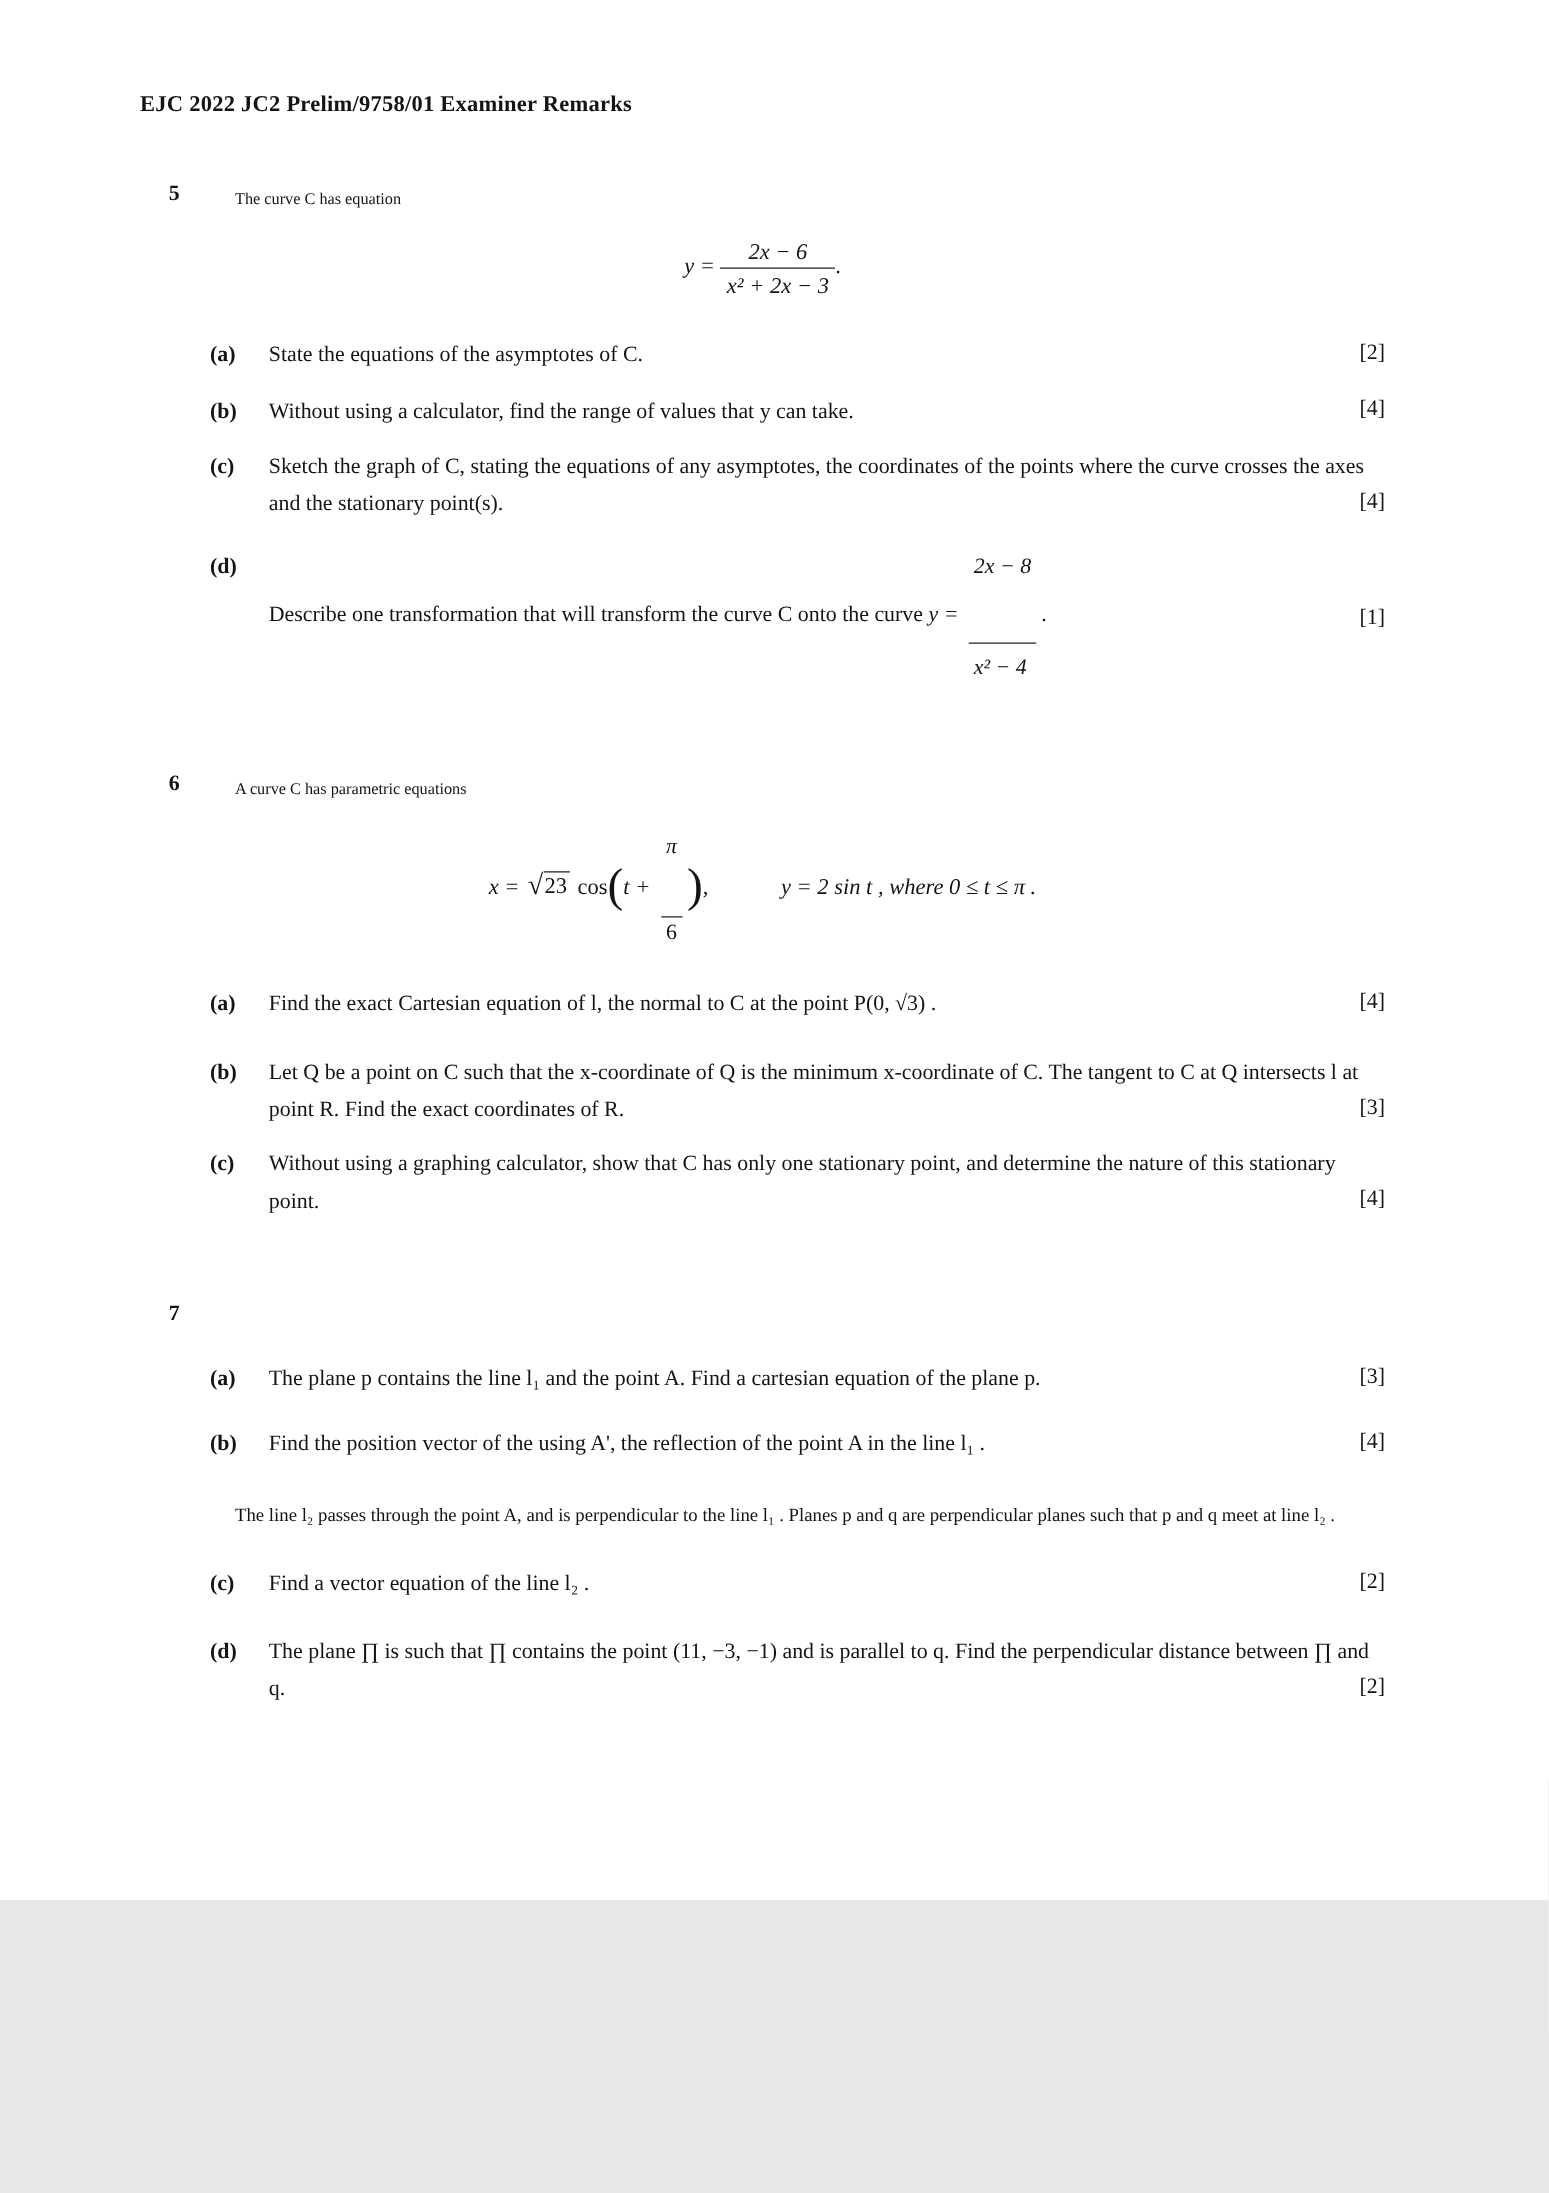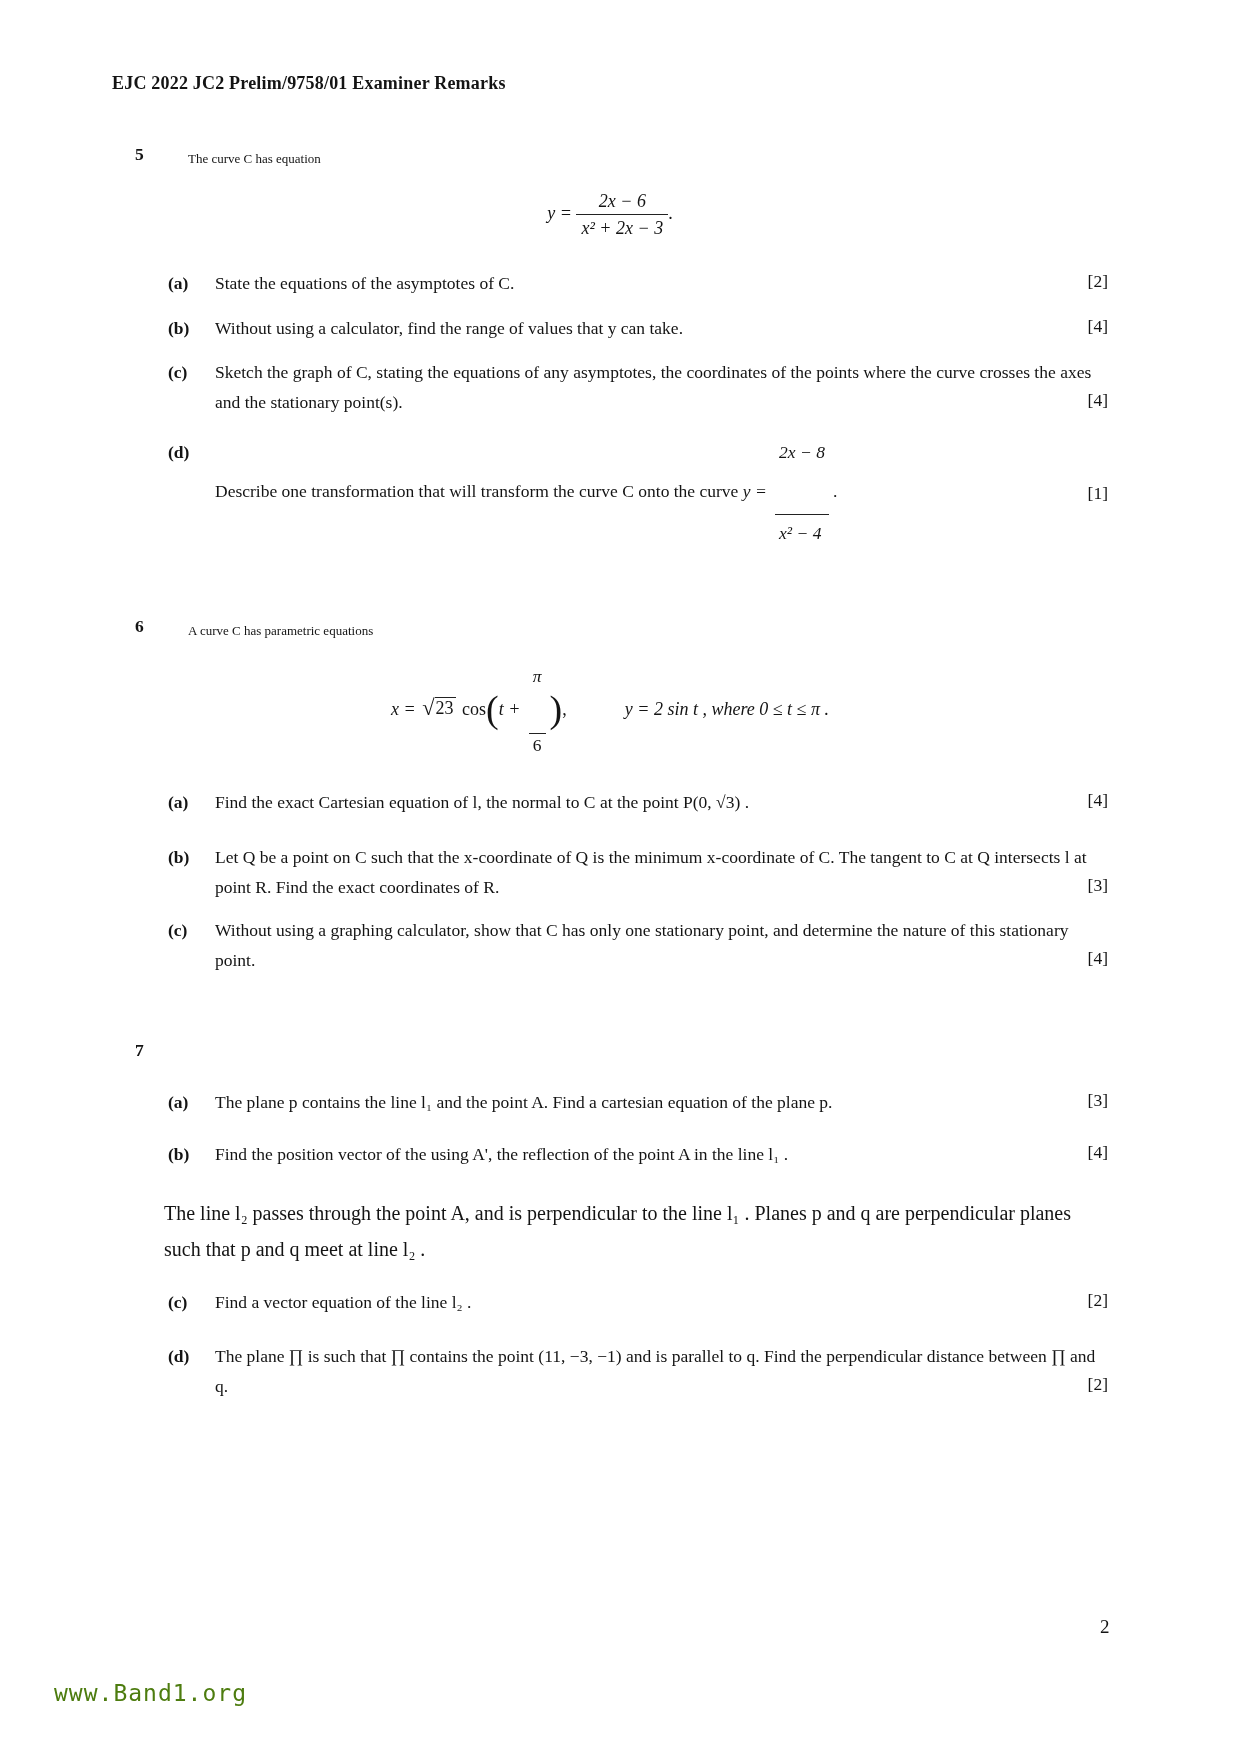--- a/index.html
+++ b/index.html
@@ -1,18 +1,18 @@
 <!DOCTYPE html>
 <html><head>
 <meta charset="utf-8">
 <style>
   html,body { margin:0; padding:0; background:#e8e8e8; }
   .page {
     position:relative;
-    width:1239px; height:1754px;
+    width:1239px; height:1520px;
     background:#ffffff;
     font-family:"Liberation Serif","DejaVu Serif",serif;
     color:#141414;
     overflow:hidden;
   }
   .content {
     position:absolute; left:112px; top:0; width:996px; padding-top:73px;
   }
   .doc-header {
     font-weight:bold; font-size:18px; letter-spacing:0.2px;
@@ -41,21 +41,21 @@
   .inline-frac { display:inline-block; vertical-align:middle; text-align:left; font-size:17.5px; margin:0 4px; }
   .inline-frac .num { display:block; padding:0 4px 3px; }
   .inline-frac .den { display:block; border-top:1.4px solid #222; padding:3px 4px 0;margin-top:44px; }
 
   .sqrt { display:inline-flex; align-items:stretch; margin:0 2px; }
   .sqrt-sign { font-size:1.25em; line-height:1; align-self:flex-end; }
   .radicand { border-top:1.6px solid #222; padding:1px 2px 0 1px; }
 
   .bigp { font-size:38px; font-weight:300; vertical-align:middle; line-height:0; position:relative; top:-2px; }
 
-  .mid-para { margin-left:52px; font-size:20px; line-height:36px; margin-top:26px; }
+  .mid-para { margin-left:76px; font-size:15px; line-height:36px; margin-top:26px; }
 
   .eq-gap { display:inline-block; width:58px; }
 
   .page-number { position:absolute; left:1100px; top:1616px; font-size:19px; }
   .watermark {
     position:absolute; left:54px; top:1680px;
     font-family:"DejaVu Sans Mono","Liberation Mono",monospace;
     font-size:23px; color:#4d7c0f; letter-spacing:1px;
   }
 

